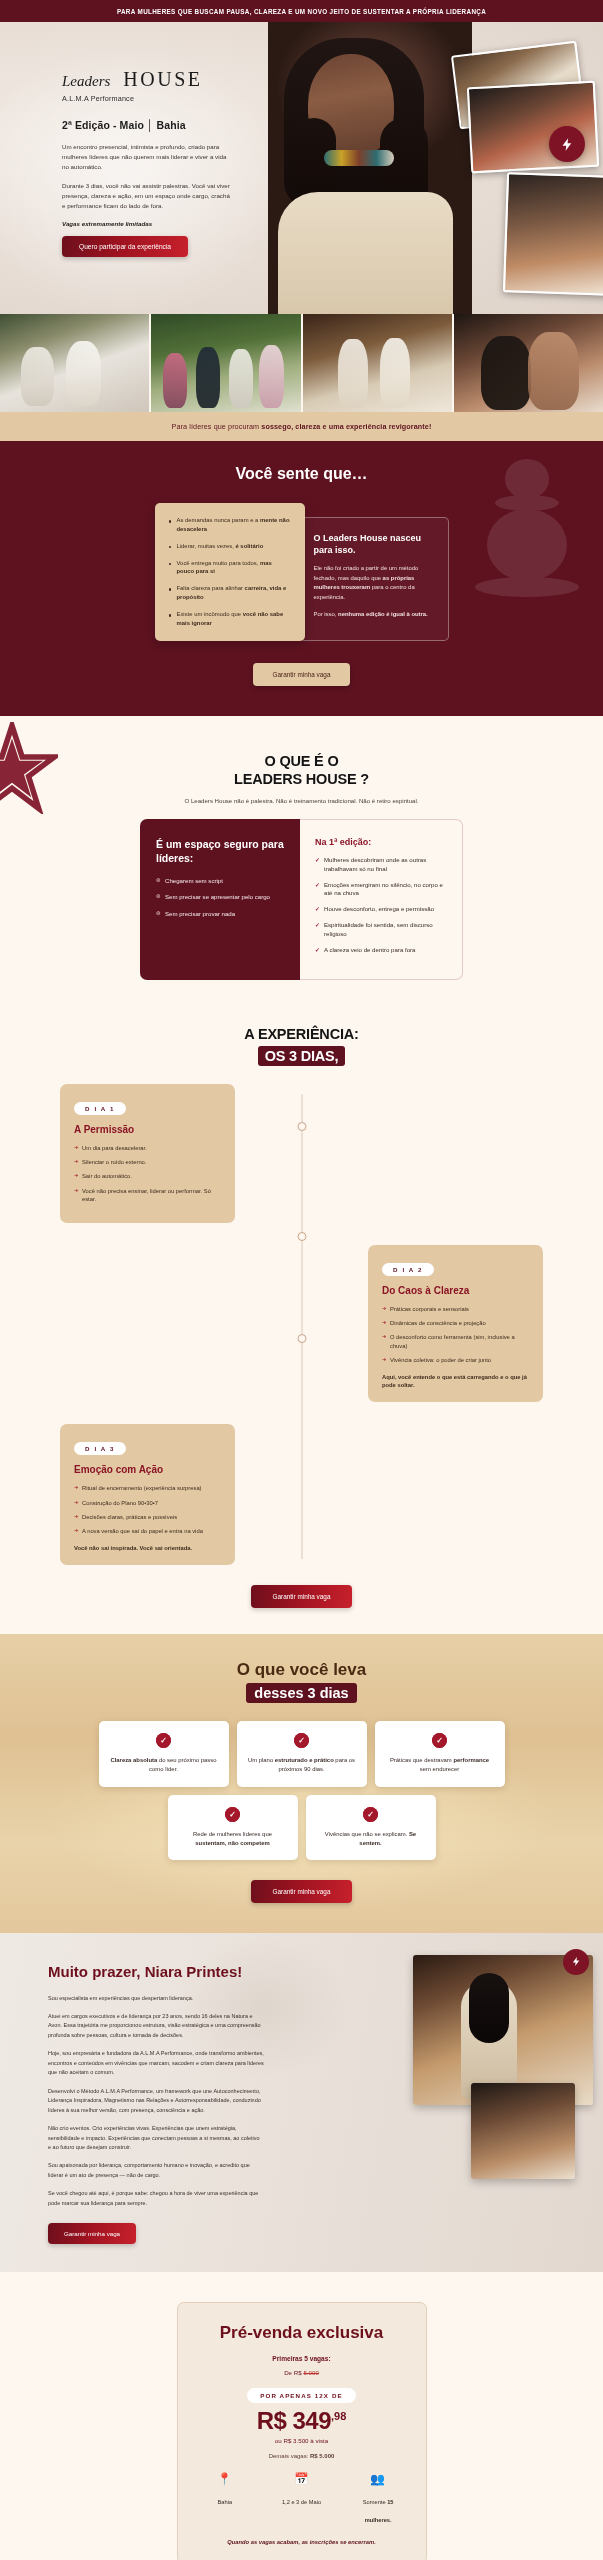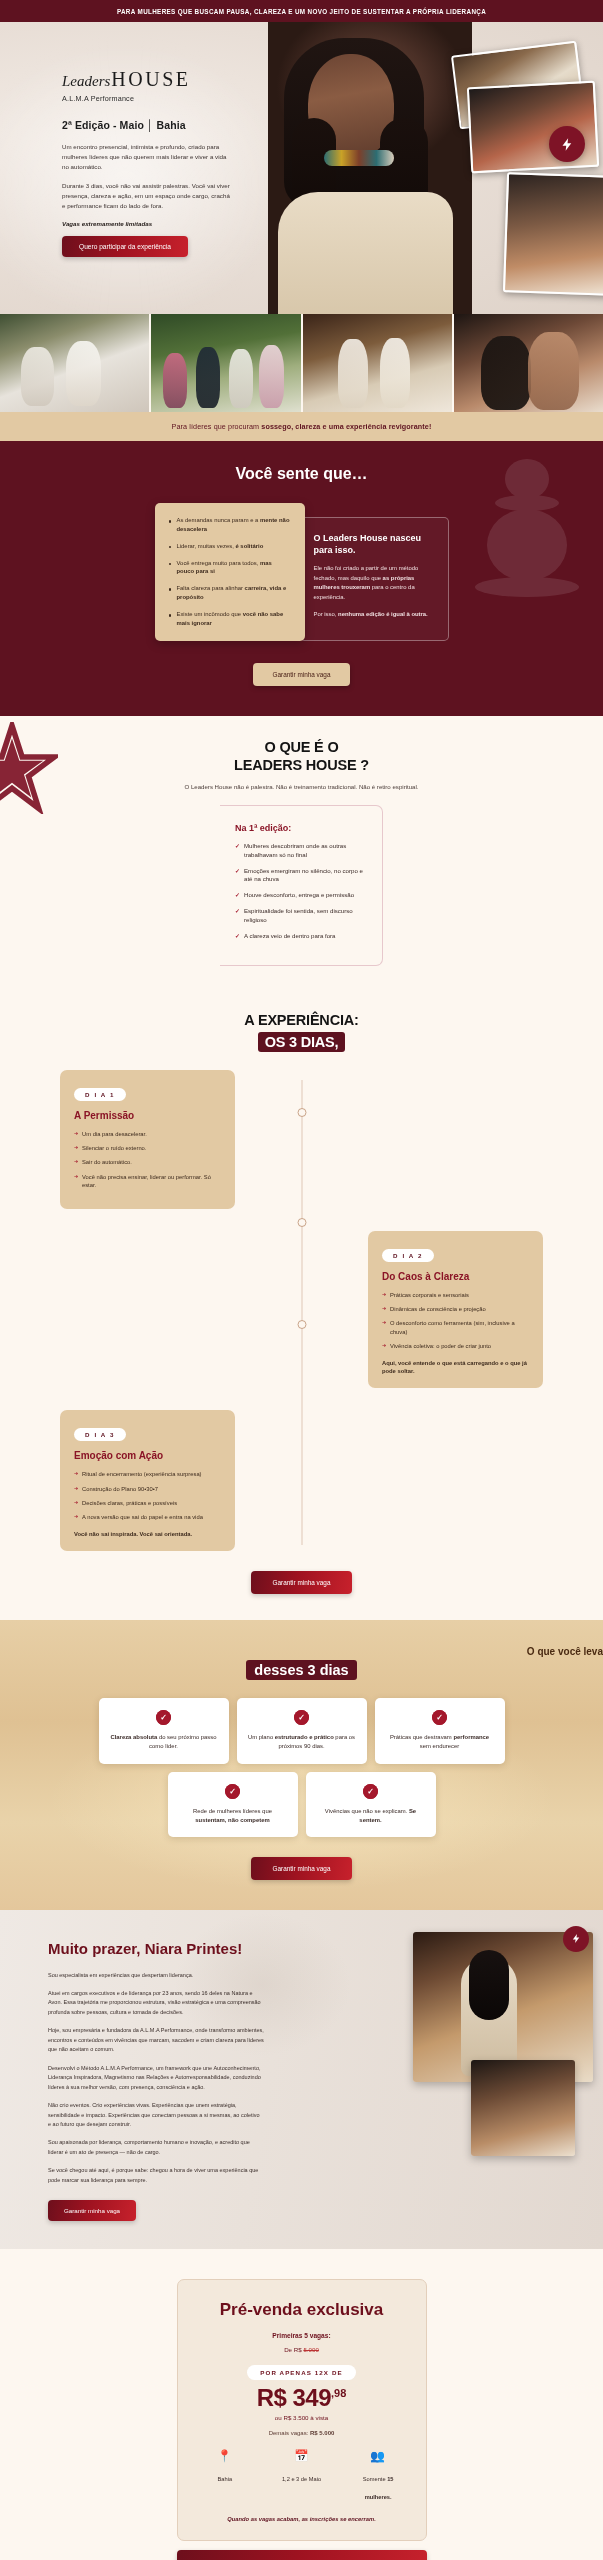--- a/index.html
+++ b/index.html
@@ -79,21 +79,21 @@
   .bolt-badge{
     position:absolute;right:18px;top:104px;width:36px;height:36px;border-radius:50%;
     background:#7e1326;display:flex;align-items:center;justify-content:center;z-index:5;
     box-shadow:0 2px 6px rgba(0,0,0,.3);
   }
   .bolt-badge svg{width:15px;height:15px;fill:#fff}
 
   .hero-inner{position:relative;padding:46px 0 0 62px;width:300px;z-index:3}
   .logo-word{
     font-family:"Liberation Serif",serif;font-size:20px;letter-spacing:.5px;color:#1b1b1b;
-    display:flex;align-items:baseline;gap:1px;
+    display:flex;align-items:baseline;gap:13px;
   }
   .logo-leaders{font-style:italic;font-size:15px;letter-spacing:0}
   .logo-house{font-size:20px;letter-spacing:2.5px}
   .logo-sub{font-size:7.2px;color:#2a2a2a;margin-top:3px;letter-spacing:.2px}
   .hero-edition{font-size:10.5px;font-weight:700;color:#1c1c1c;margin-top:16px;letter-spacing:.1px}
   .hero-h1{font-size:18px;line-height:1.22;font-weight:700;color:#151515;margin-top:7px;max-width:172px}
   .hero-p{font-size:6.2px;line-height:1.65;color:#3c3230;margin-top:11px;max-width:168px}
   .hero-p+.hero-p{margin-top:8px}
   .hero-limited{font-size:6.2px;font-weight:700;font-style:italic;color:#2b2320;margin-top:9px}
   .btn-red{
@@ -165,21 +165,21 @@
   .card-outline h3{color:#fff;font-size:9px;line-height:1.35;font-weight:700;margin-bottom:8px}
   .card-outline p{color:#f0dfe0;font-size:5.9px;line-height:1.6}
   .card-outline p+p{margin-top:8px}
   .btn-tan{
     display:block;margin:22px auto 0;padding:8px 20px;border:none;border-radius:4px;cursor:pointer;
     background:#e2c9a3;color:#4a2018;font-size:6.4px;font-family:"Liberation Sans",sans-serif;
     box-shadow:0 2px 5px rgba(0,0,0,.25);
   }
 
   
-  .whatis{position:relative;background:#fdf7f0;padding:22px 0 26px;overflow:hidden}
+  .whatis{position:relative;background:#fdf7f0;padding:36px 0 26px;overflow:hidden}
   .starmark{
     position:absolute;left:-34px;top:6px;width:92px;height:92px;opacity:.92;
   }
   .starmark svg{width:100%;height:100%}
   .sec-title{
     text-align:center;font-size:14.5px;font-weight:700;color:#141414;line-height:1.25;letter-spacing:-.2px;
   }
   .sec-sub{text-align:center;font-size:6.1px;color:#4a3c38;margin-top:9px}
   .whatis-row{display:flex;justify-content:center;margin-top:15px;padding:0 60px}
   .wi-left{
@@ -249,21 +249,21 @@
   
   .leva{
     position:relative;padding:26px 0 30px;overflow:hidden;
     background:linear-gradient(180deg,#e7cfa6 0%,#dfc193 35%,#e9d3aa 70%,#e4c79c 100%);
   }
   .leva::after{
     content:"";position:absolute;inset:0;
     background:radial-gradient(60% 45% at 50% 62%, rgba(255,240,200,.55), rgba(255,240,200,0) 70%);
     pointer-events:none;
   }
-  .leva-title{position:relative;z-index:2;text-align:right;font-size:10px;font-weight:700;color:#4a2a12}
+  .leva-title{position:relative;z-index:2;text-align:center;font-size:17px;font-weight:700;color:#4a2a12}
   .leva-hl{
     display:inline-block;background:#5e1220;color:#fff;padding:2px 8px;border-radius:3px;
     font-size:14.5px;font-weight:700;margin-top:3px;
   }
   .leva-grid{position:relative;z-index:2;display:flex;justify-content:center;gap:8px;margin-top:18px;padding:0 40px}
   .leva-grid2{position:relative;z-index:2;display:flex;justify-content:center;gap:8px;margin-top:8px;padding:0 40px}
   .lcard{
     background:#fff;border-radius:5px;padding:12px 11px;width:130px;text-align:center;
     box-shadow:0 2px 7px rgba(90,60,20,.18);
   }
@@ -442,20 +442,28 @@
       <svg viewBox="0 0 100 100">
         <polygon points="50,4 61,38 96,38 68,59 79,94 50,72 21,94 32,59 4,38 39,38" fill="none" stroke="#7e1326" stroke-width="6"></polygon>
         <polygon points="50,18 58,42 84,42 63,57 71,82 50,66 29,82 37,57 16,42 42,42" fill="#7e1326"></polygon>
       </svg>
     </div>
     <h2 class="sec-title">
       <span>O QUE É O</span><br><span>LEADERS HOUSE ?</span>
     </h2>
     <p class="sec-sub">O Leaders House não é palestra. Não é treinamento tradicional. Não é retiro espiritual.</p>
     <div class="whatis-row">
+      <div class="wi-left">
+        <h3>É um espaço seguro para líderes:</h3>
+        <ul id="wi-left-list">
+            <li>Chegarem sem script</li>
+            <li>Sem precisar se apresentar pelo cargo</li>
+            <li>Sem precisar provar nada</li>
+          </ul>
+      </div>
       <div class="wi-right">
         <h4>Na 1ª edição:</h4>
         <ul id="wi-right-list">
             <li>Mulheres descobriram onde as outras trabalhavam só no final</li>
             <li>Emoções emergiram no silêncio, no corpo e até na chuva</li>
             <li>Houve desconforto, entrega e permissão</li>
             <li>Espiritualidade foi sentida, sem discurso religioso</li>
             <li>A clareza veio de dentro para fora</li>
           </ul>
       </div>

